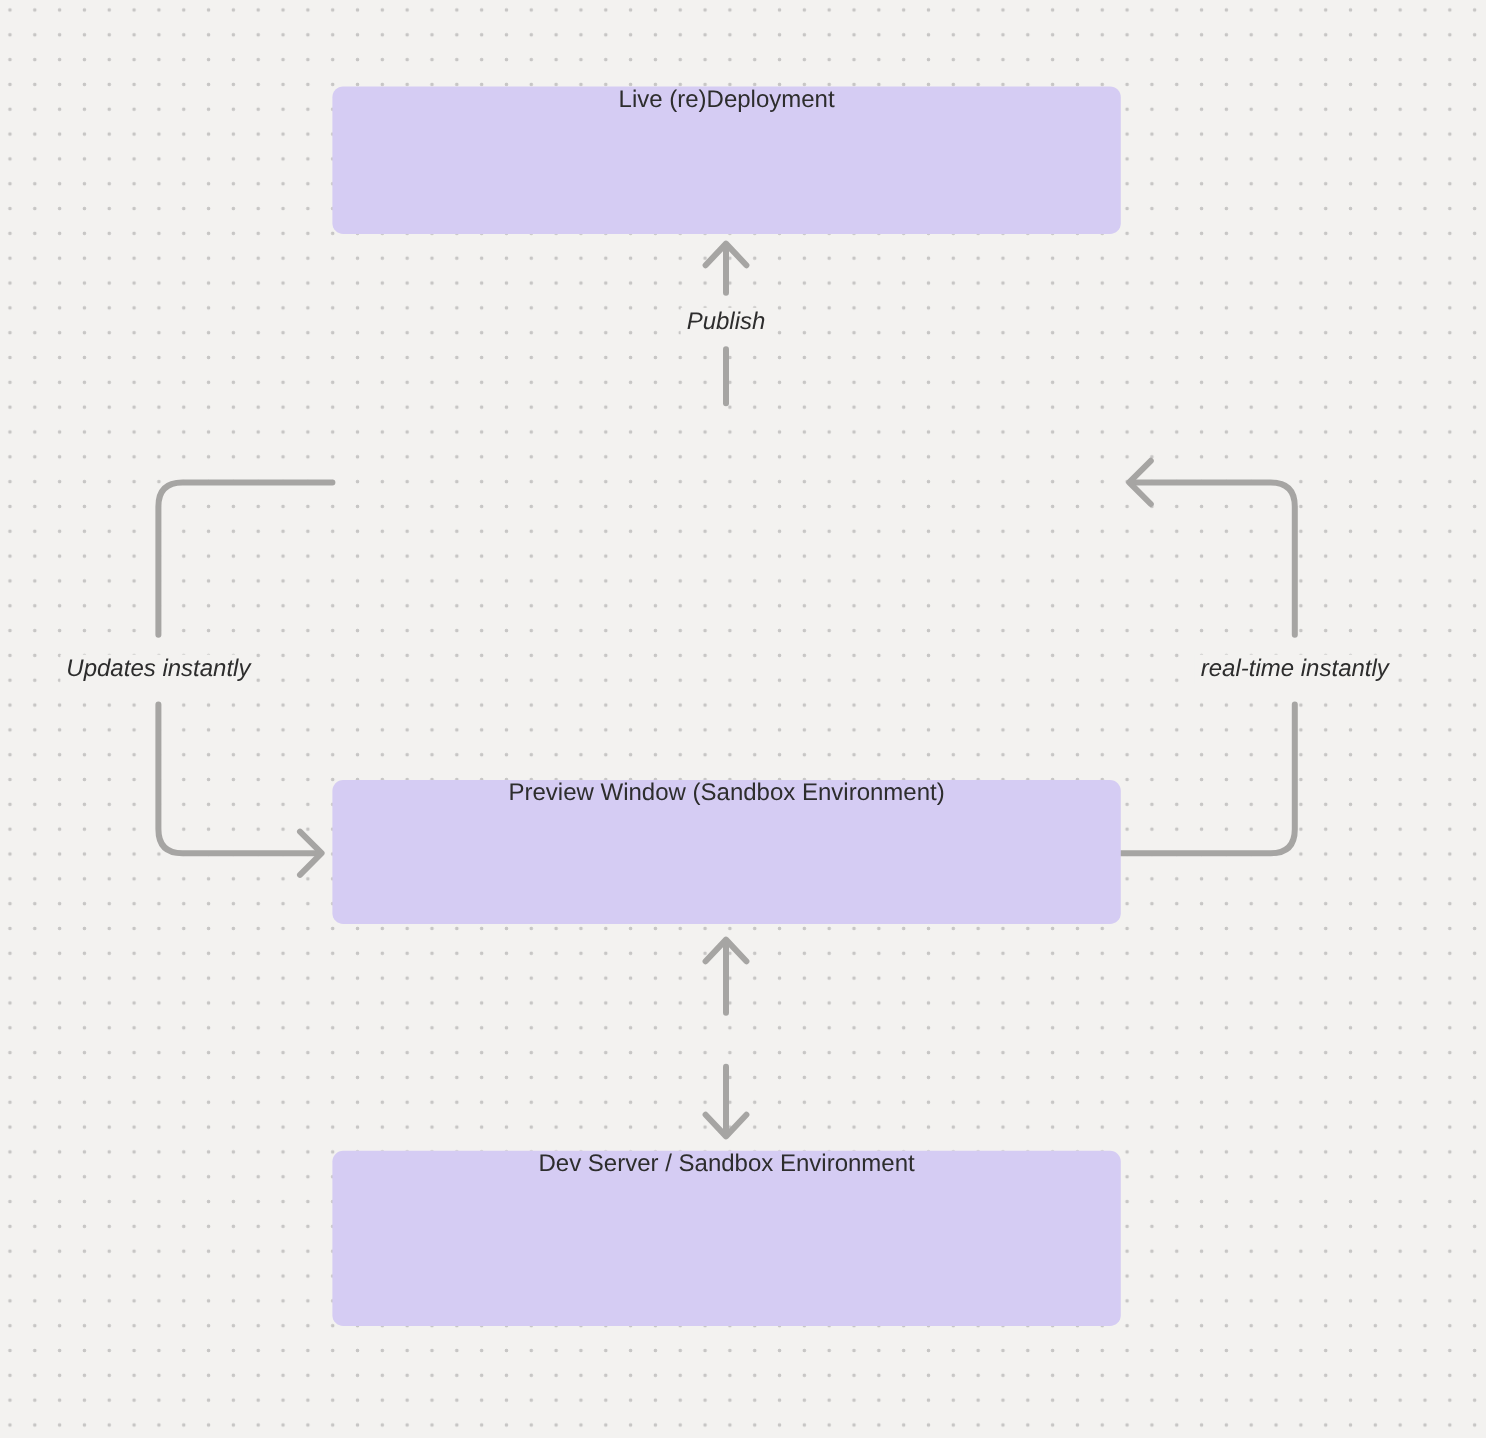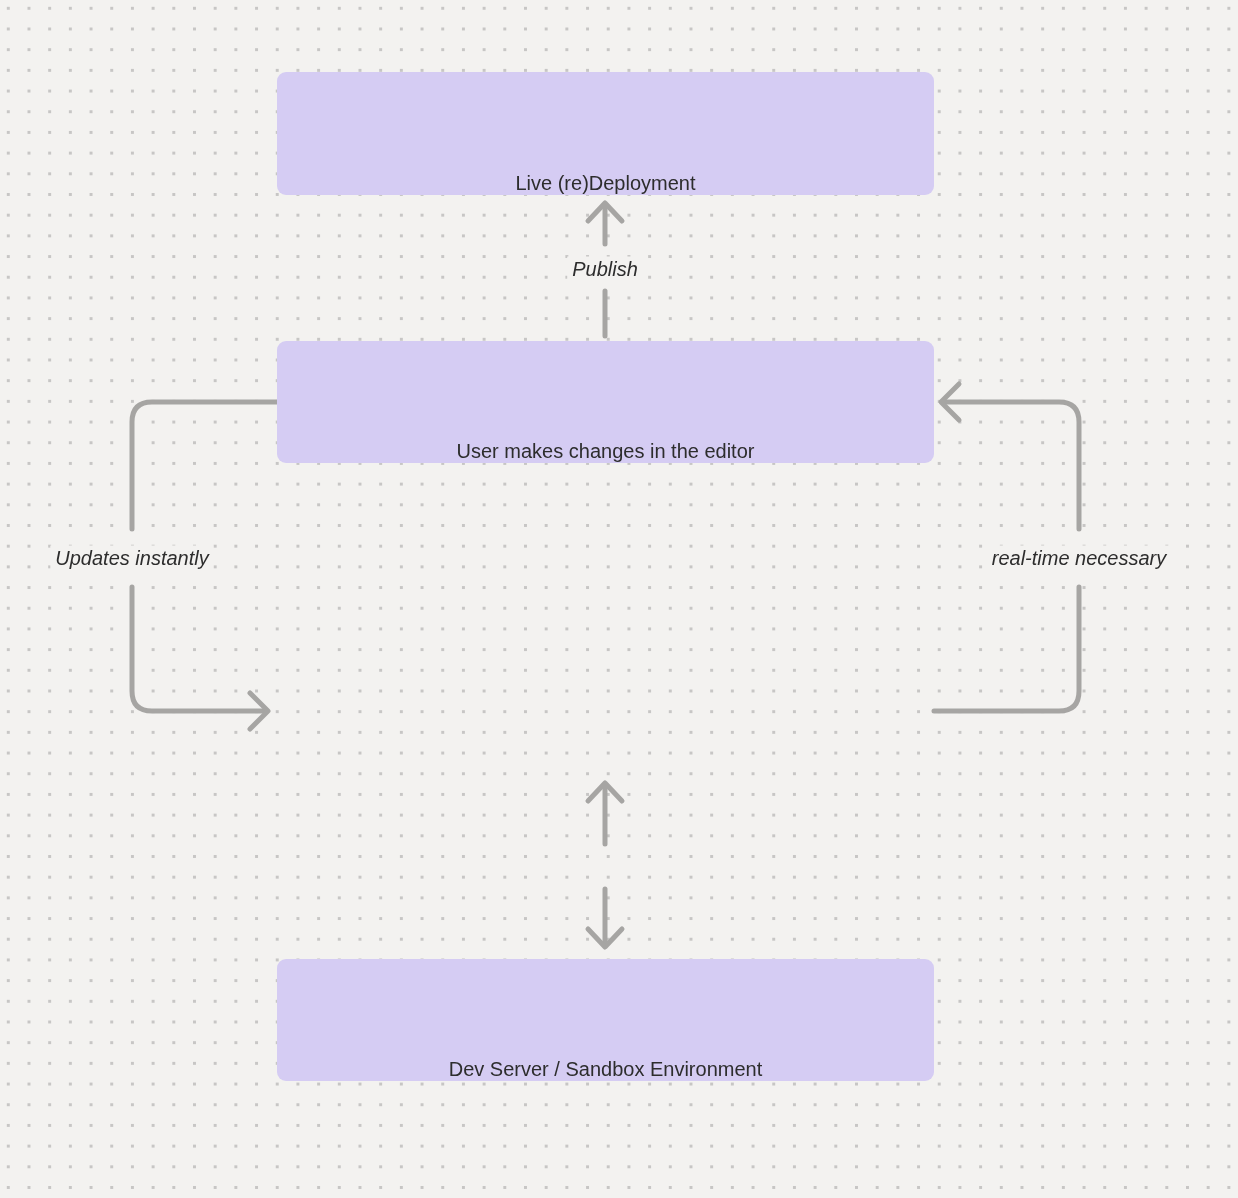--- a/index.html
+++ b/index.html
@@ -32,26 +32,26 @@
     stroke:var(--arrow);
     stroke-width:5;
     stroke-linecap:round;
     stroke-linejoin:round;
     pointer-events:stroke;
   }
   .node{
     position:absolute;left:277px;width:657px;
     background:var(--node-fill);
     border-radius:9px;
-    display:flex;align-items:flex-end;justify-content:center;
+    display:flex;align-items:flex-start;justify-content:center;
   }
   .node-live   {top:72px; height:123px;}
   .node-editor {top:341px;height:122px;}
   .node-preview{top:650px;height:120px;}
-  .node-dev    {top:959px;height:122px;}
+  .node-dev    {top:959px;height:146px;}
   .node-label{
     font-size:20px;color:var(--node-text);
     text-align:center;white-space:nowrap;
   }
   .edge-label{
     position:absolute;transform:translate(-50%,-50%);
     font-size:20px;color:var(--node-text);
     background:var(--bg);
     padding:1px 5px;
     white-space:nowrap;
@@ -92,29 +92,29 @@
       <path d="M605 785 L605 844"></path>
       <path d="M605 889 L605 945"></path>
       <path d="M588 929 L605 947 L622 929"></path>
     </g>
   </svg>
 
   <div class="node node-live">
     <span class="node-label">Live (re)Deployment</span>
   </div>
 
-  <div class="node node-editor">
-    <span class="node-label">User makes changes in the editor</span>
+
+  <div class="node node-preview">
+    <span class="node-label">Preview Window (Sandbox Environment)</span>
   </div>
-
 
   <div class="node node-dev">
     <span class="node-label">Dev Server / Sandbox Environment</span>
   </div>
 
   <div class="edge-label label-publish">Publish</div>
 
   <div class="edge-label label-updates">Updates instantly</div>
 
-  <div class="edge-label label-feedback">real-time necessary</div>
+  <div class="edge-label label-feedback">real-time instantly</div>
 
 
 </div>
 
 </body></html>

